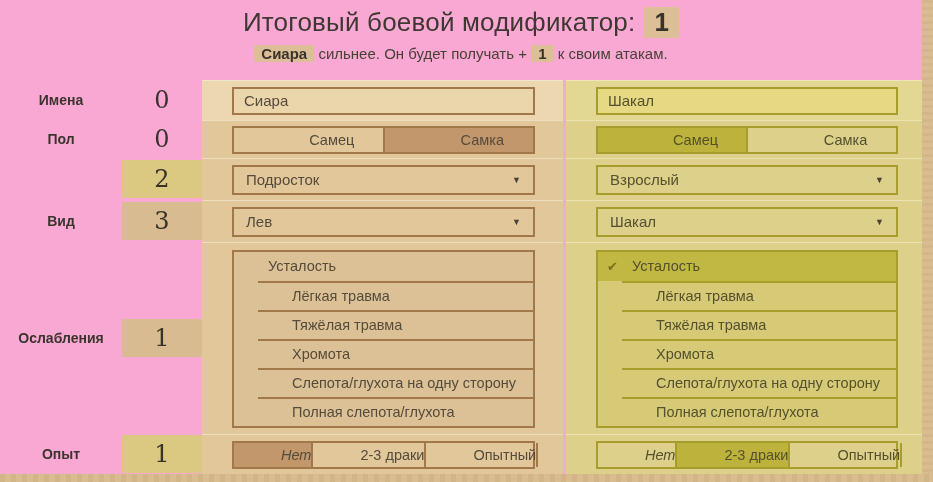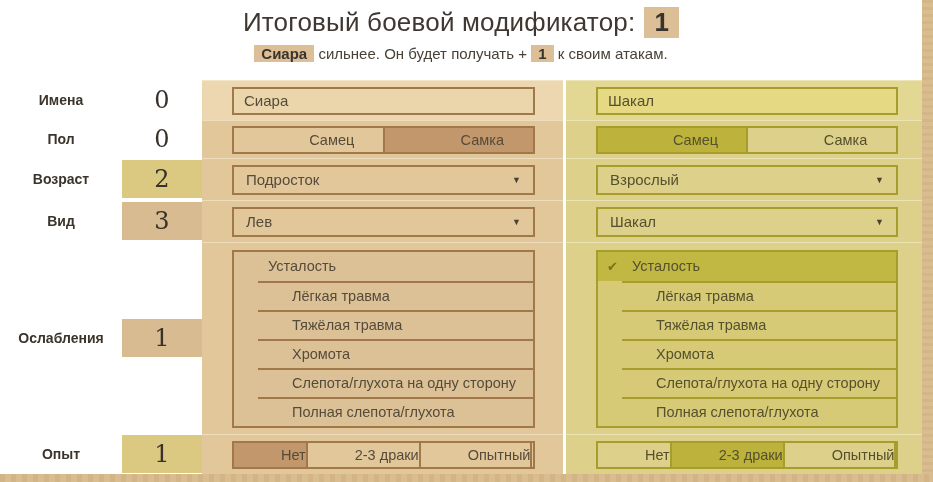--- a/index.html
+++ b/index.html
@@ -2,21 +2,21 @@
 <html><head>
 <meta charset="utf-8">
 <style>
   * { box-sizing: border-box; }
   html,body { margin:0; padding:0; }
   body {
     width: 933px; height: 482px; overflow: hidden;
     background: #e5cca0;
     font-family: "Liberation Sans", "DejaVu Sans", sans-serif;
   }
-  .page { position: relative; width: 933px; height: 482px; background:#ffffff; }
+  .page { position: relative; width: 933px; height: 482px; background:#f9a8d4; }
   .edge-right {
     position:absolute; top:0; right:0; width:11px; height:482px;
     background:#d9bd90;
     background-image: repeating-linear-gradient(180deg, rgba(160,120,70,.10) 0 3px, rgba(0,0,0,0) 3px 7px);
   }
   .edge-bottom {
     position:absolute; left:0; bottom:0; width:933px; height:8px;
     background:#d9bd90;
     background-image: repeating-linear-gradient(90deg, rgba(160,120,70,.12) 0 5px, rgba(0,0,0,0) 5px 11px);
   }
@@ -56,21 +56,21 @@
   .seg { display:flex; width:100%; height:28px; border:2px solid #a1784a; }
   .seg.right { border-color:#a79d2d; }
   .seg-btn { flex:1; display:flex; align-items:center; justify-content:center;
              font-size:14.5px; color:#554b3b; cursor:pointer; white-space:nowrap;padding-left:47px; }
   .seg .seg-btn + .seg-btn { border-left:2px solid #a1784a; }
   .seg.right .seg-btn + .seg-btn { border-left-color:#a79d2d; }
   .seg .seg-btn.selected { background:#c2976b; }
   .seg.right .seg-btn.selected { background:#bcb23c; }
   .seg.right .seg-btn { color:#55502e; }
   .seg.exp .seg-btn { flex:1.7; }
-  .seg.exp .seg-btn:first-child { flex:1; }
+  .seg.exp .seg-btn:first-child { flex:1;font-style:italic; }
   .seg.exp .seg-btn:last-child { flex:1.5; }
 
   .select { width:100%; height:30px; border:2px solid #a1784a; display:flex; align-items:center;
             padding:0 12px; font-size:15px; color:#554b3b; cursor:pointer; }
   .select.right { border-color:#a79d2d; color:#55502e; }
   .arrow { margin-left:auto; font-size:9px; color:#4a4236; }
 
   .dlist { width:100%; border:2px solid #a1784a; background:#ddc196; }
   .dlist.right { border-color:#a79d2d; background:#d7ca76; }
   .drow { height:29px; display:flex; align-items:center; padding-left:34px; position:relative;
@@ -121,21 +121,20 @@
         <div class="seg-btn selected">Самка</div>
       </div>
     </div>
     <div class="rcell">
       <div class="seg right">
         <div class="seg-btn selected">Самец</div>
         <div class="seg-btn">Самка</div>
       </div>
     </div>
 
-    <div class="lab">Возраст</div>
     <div class="val">
       <span class="valcell adv-right">2</span>
     </div>
     <div class="lcell">
       <div class="select">
         <span>Подросток</span>
         <span class="arrow">▼</span>
       </div>
     </div>
     <div class="rcell">

